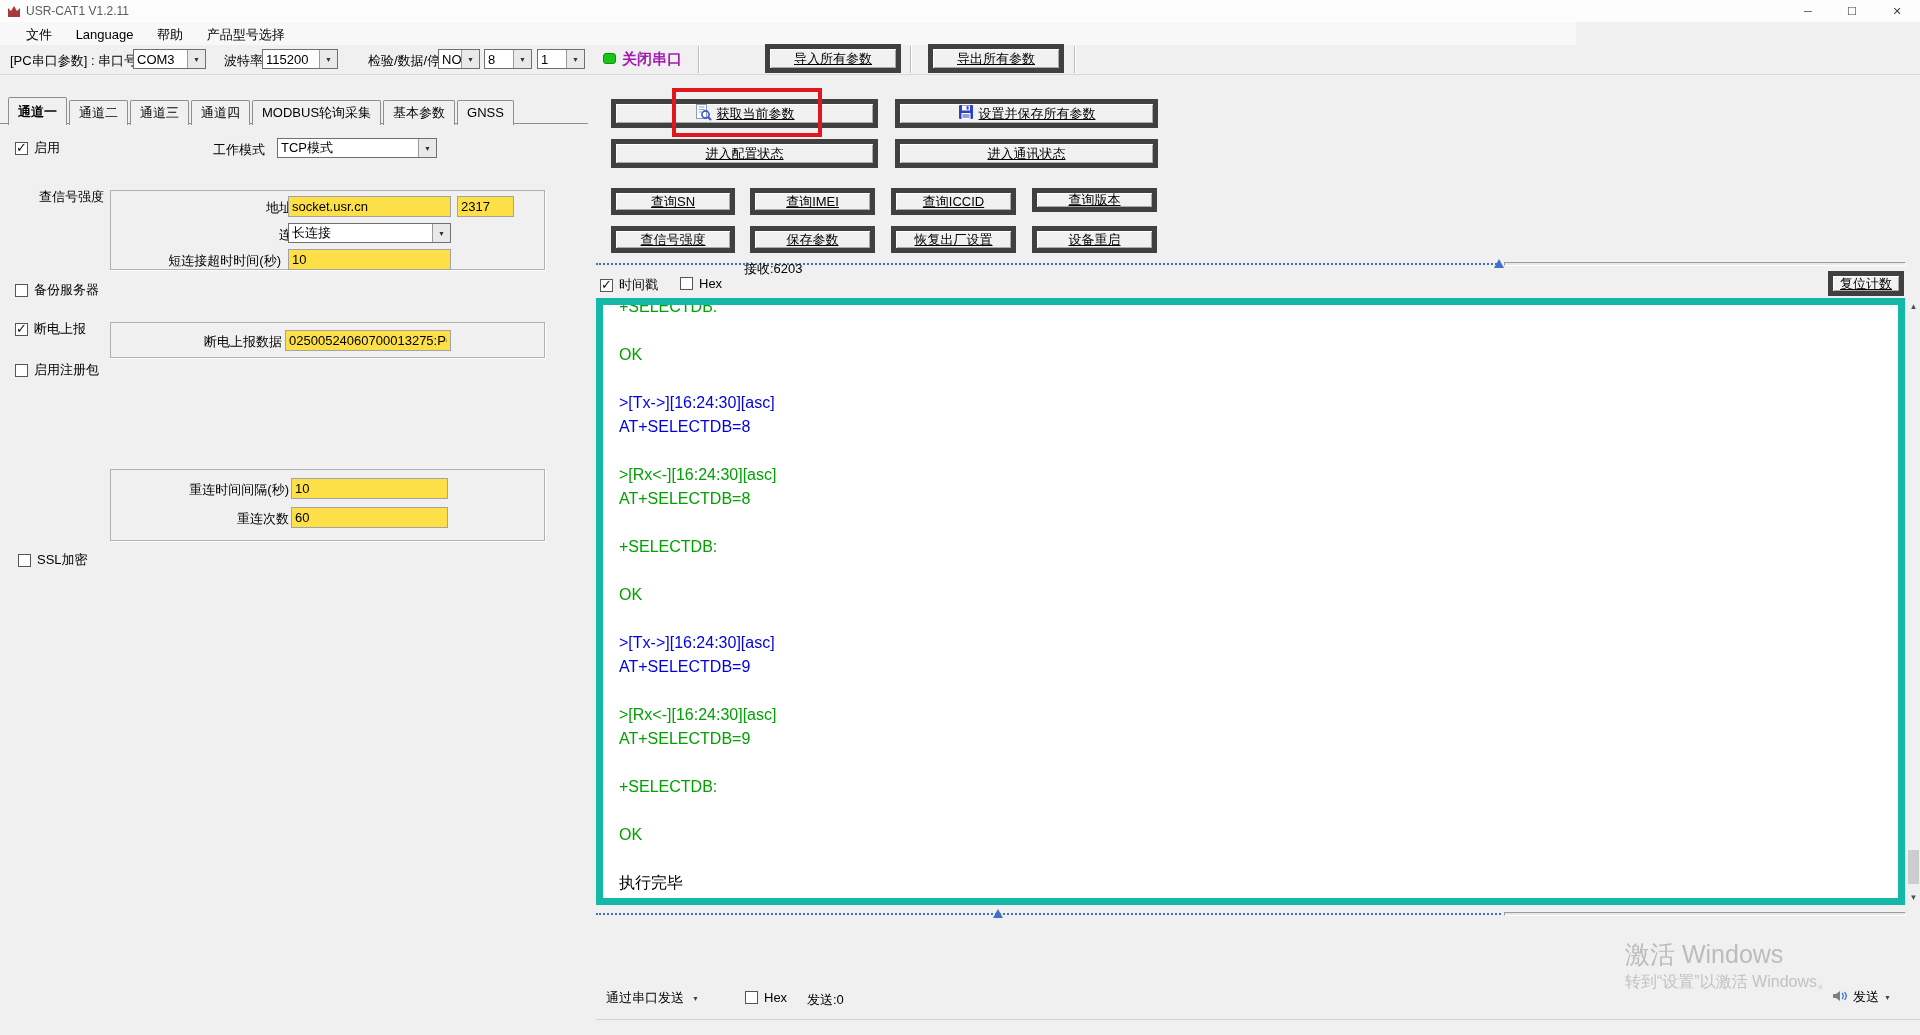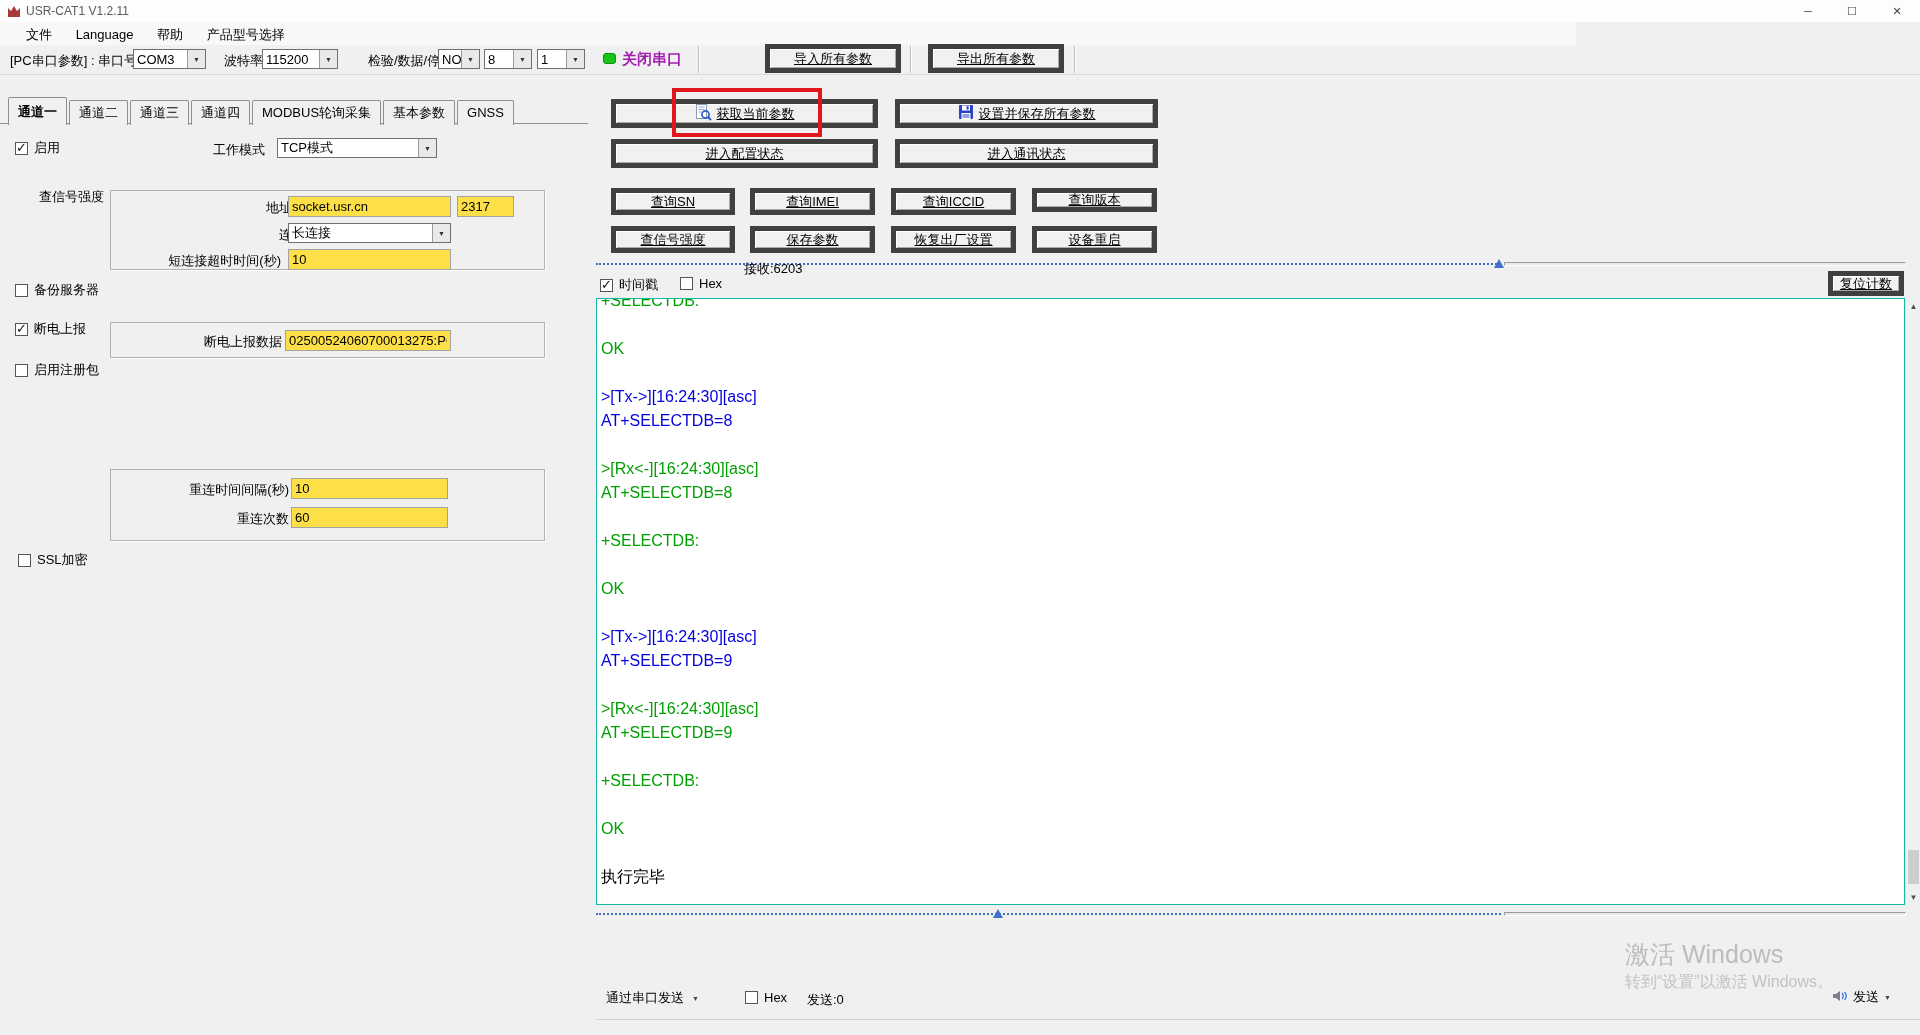--- a/index.html
+++ b/index.html
@@ -40,21 +40,21 @@
   .tabstrip{left:8px;top:97px;display:flex;align-items:flex-end;}
   .tab{border:1px solid #8f8f8f;border-bottom:none;border-radius:2px 2px 0 0;padding:0 9px;height:24px;line-height:24px;background:#f0f0f0;margin-right:2px;}
   .tab.active{font-weight:bold;height:27px;line-height:27px;z-index:3;position:relative;background:#f0f0f0;}
   .tabline{left:0px;top:123px;width:588px;border-top:1px solid #8f8f8f;}
 
   
   .track{height:12px;}
   .groove{position:absolute;top:4px;height:2px;background:#e8e8e8;border:1px solid #9b9b9b;border-bottom-color:#fff;border-right-color:#fff;}
   .dots{position:absolute;top:5px;height:0;border-top:2px dotted #3f71c8;}
   .thumb{position:absolute;top:1px;width:0;height:0;border-left:5px solid transparent;border-right:5px solid transparent;border-bottom:9px solid #3f71c8;}
-  .logbox{background:#fff;border:1px solid #14b8a6;box-sizing:border-box;overflow:hidden;padding-left:4px;}
+  .logbox{background:#fff;border:7px solid #14b8a6;box-sizing:border-box;overflow:hidden;padding-left:16px;}
   .log-line{height:24px;line-height:24px;font-size:16px;white-space:pre;}
   .vscroll{background:#f0f0f0;border-left:1px solid #e3e3e3;}
   .varrow{position:absolute;left:0;width:15px;height:16px;font-size:8px;color:#505050;display:flex;align-items:center;justify-content:center;}
   .vthumb{position:absolute;left:2px;width:11px;background:#cdcdcd;}
 
   .flat-drop{display:flex;align-items:center;gap:8px;font-size:13px;}
   .flat-drop .sm-arrow{font-size:7px;color:#444;}
   .watermark1{font-size:25px;color:#bcbcbc;}
   .watermark2{font-size:16px;color:#c2c2c2;}
   .annotation{border:4px solid #e0181e;box-sizing:border-box;z-index:9;pointer-events:none;}

